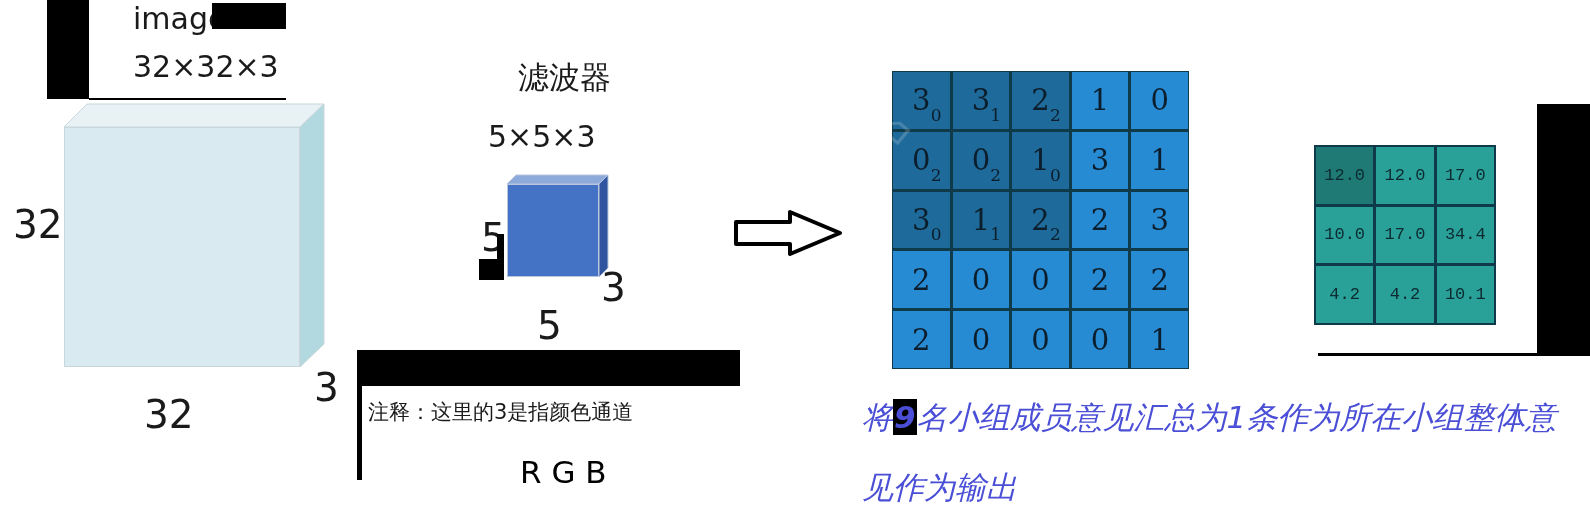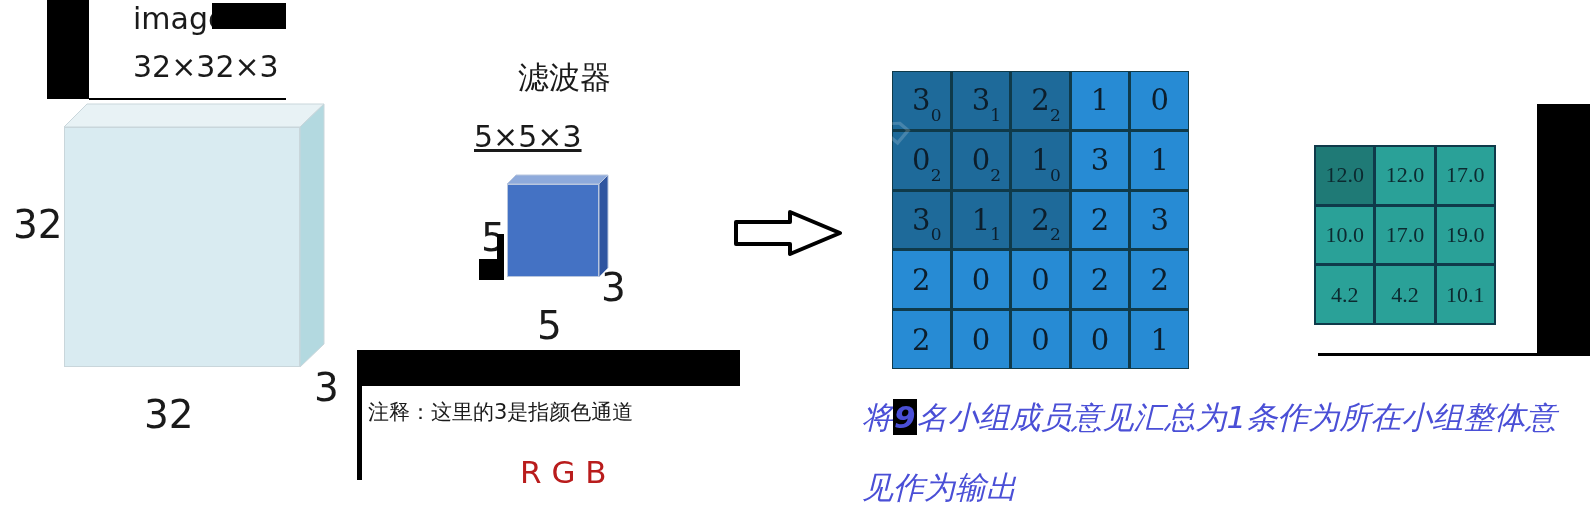--- a/index.html
+++ b/index.html
@@ -28,21 +28,21 @@
       font-family: "DejaVu Serif", "Liberation Serif", serif; font-size: 29px; color: #0c1e2c;
       background: #278bd4; }
     .cell.hl { background: #1e6a9a; }
     .cell .sub { position: absolute; font-size: 17px; right: 8px; bottom: 4px; }
 
     
     .grid3 { position: absolute; left: 1314px; top: 145px; width: 182px; height: 180px;
       display: grid; grid-template-columns: repeat(3, 1fr); grid-template-rows: repeat(3, 1fr);
       background: #0f3a4a; gap: 3px; border: 2px solid #0f3a4a; box-sizing: border-box; }
     .ocell { display: flex; align-items: center; justify-content: center;
-      font-family: Liberation Serif, serif; font-size: 22px; color: #0c2a30;
+      font-family: Liberation Mono, monospace; font-size: 17px; color: #0c2a30;
       background: #2aa198; }
     .ocell.hl { background: #1f7a76; }
 
     .watermark { position: absolute; color: rgba(255,255,255,0.18); font-size: 40px;
       transform: rotate(-50deg); pointer-events: none; white-space: nowrap; }
 
     .caption { position: absolute; left: 862px; top: 382px; width: 710px;
       font-size: 31px; line-height: 70px; color: #4a4fd6; font-style: italic; }
     .caption .hl9 { background: #000; color: #4a4fd6; font-weight: bold; padding: 0 1px; }
   </style>
@@ -59,36 +59,36 @@
 <svg class="abs" style="left:60px; top:100px;" width="270" height="272" viewBox="0 0 270 272">
   <polygon points="4,27 27,4 264,4 240,27" fill="#e8f2f5" stroke="#c9d6db" stroke-width="1"></polygon>
   <polygon points="240,27 264,4 264,244 240,267" fill="#b3d9e0" stroke="#c9d6db" stroke-width="1"></polygon>
 </svg>
 <div class="cube-front"></div>
 <div class="lbl" style="left:13px; top:205px;">32</div>
 <div class="lbl" style="left:144px; top:395px;">32</div>
 <div class="lbl" style="left:314px; top:368px;">3</div>
 
 <div class="lbl" style="left:502px; top:62px; font-size:31px;margin-left:16px;">滤波器</div>
-<div class="lbl" style="left:474px; top:122px; font-size:30px;text-decoration:underline;">5×5×3</div>
+<div class="lbl" style="left:488px; top:122px; font-size:30px;">5×5×3</div>
 <svg class="abs" style="left:504px; top:172px;" width="110" height="110" viewBox="0 0 110 110">
   <polygon points="3,12 12,3 104,3 95,12" fill="#8eaadb" stroke="#b8c6de" stroke-width="1"></polygon>
   <polygon points="95,12 104,3 104,96 95,105" fill="#2f55a0" stroke="#b8c6de" stroke-width="1"></polygon>
 </svg>
 <div class="fcube-front"></div>
 <div class="lbl" style="left:481px; top:218px;">5</div>
 <div class="blk" style="left:497px; top:234px; width:7px; height:46px;"></div>
 <div class="blk" style="left:479px; top:259px; width:25px; height:21px;"></div>
 <div class="lbl" style="left:537px; top:306px;">5</div>
 <div class="lbl" style="left:601px; top:268px;">3</div>
 
 <div class="blk" style="left:357px; top:350px; width:383px; height:36px;"></div>
 <div class="blk" style="left:357px; top:350px; width:5px; height:130px;"></div>
 <div class="lbl" style="left:368px; top:402px; font-size:21px;">注释：这里的3是指颜色通道</div>
-<div class="lbl" style="left:520px; top:457px; font-size:31px; color:#b91c1c;">R G B</div>
+<div class="lbl" style="left:520px; top:457px; font-size:31px; color:#000000;">R G B</div>
 
 <svg class="abs" style="left:732px; top:208px;" width="114" height="52" viewBox="0 0 114 52">
   <polygon points="4,14 58,14 58,4 108,25 58,46 58,36 4,36" fill="#ffffff" stroke="#000" stroke-width="4" stroke-linejoin="round"></polygon>
 </svg>
 
 <div class="grid5" id="grid5">
     <div class="cell hl">
       <span>3</span>
       <span class="sub">0</span>
     </div>
@@ -190,21 +190,21 @@
     </div>
   </div>
 <div class="watermark" style="left:880px; top:90px; width:60px; height:60px;">⌂</div>
 
 <div class="grid3" id="grid3">
     <div class="ocell hl">12.0</div>
     <div class="ocell">12.0</div>
     <div class="ocell">17.0</div>
     <div class="ocell">10.0</div>
     <div class="ocell">17.0</div>
-    <div class="ocell">19.0</div>
+    <div class="ocell">34.4</div>
     <div class="ocell">4.2</div>
     <div class="ocell">4.2</div>
     <div class="ocell">10.1</div>
   </div>
 <div class="blk" style="left:1318px; top:353px; width:222px; height:3px;"></div>
 <div class="blk" style="left:1537px; top:104px; width:53px; height:252px;"></div>
 
 <div class="caption"><span>将</span><span class="hl9">9</span><span>名小组成员意见汇总为1条作为所在小组整体意见作为输出</span></div>
 
 </body></html>

